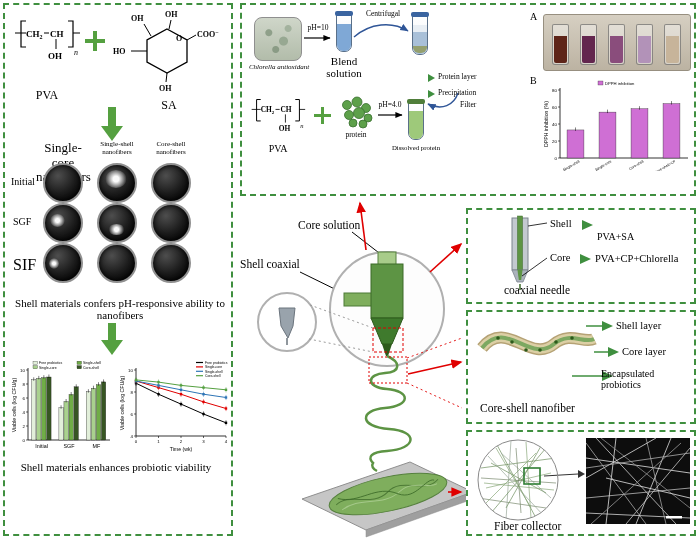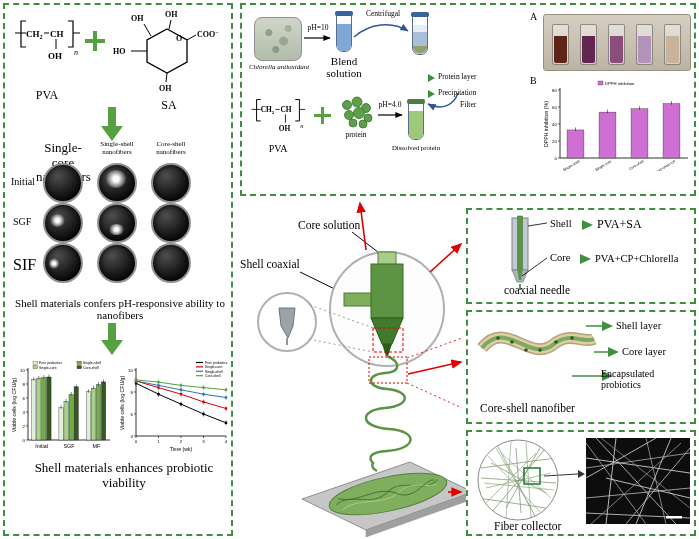--- a/index.html
+++ b/index.html
@@ -280,21 +280,21 @@
         <rect x="60.8" y="25.200000000000006" width="2.4" height="2.4" fill="#55a040"></rect>
         <line x1="62" y1="23.800000000000004" x2="62" y2="29.000000000000007" stroke="#55a040" stroke-width="0.5"></line>
         <rect x="83.3" y="27.399999999999995" width="2.4" height="2.4" fill="#55a040"></rect>
         <line x1="84.5" y1="25.999999999999993" x2="84.5" y2="31.199999999999996" stroke="#55a040" stroke-width="0.5"></line>
         <rect x="105.8" y="29.600000000000012" width="2.4" height="2.4" fill="#55a040"></rect>
         <line x1="107" y1="28.20000000000001" x2="107" y2="33.40000000000001" stroke="#55a040" stroke-width="0.5"></line>
         <line x1="77" y1="16.700000000000003" x2="84" y2="16.700000000000003" stroke="#55a040" stroke-width="1.2"></line>
         <text x="86" y="18.200000000000003" font-size="3.4" font-family="Liberation Sans, sans-serif">Core-shell</text>
       </svg>
     </div>
-  <div class="lbl ctr" style="left:14px;top:456px;width:210px;font-size:13px">Shell materials enhances probiotic viability</div>
+  <div class="lbl ctr" style="left:6px;top:456px;width:210px;font-size:11px">Shell materials enhances probiotic viability</div>
 </div>
 
 <div class="panel" style="left:240px;top:3px;width:456px;height:193px">
   <svg class="absvg" width="456" height="193">
     <defs>
       <marker id="mblk" markerWidth="7" markerHeight="7" refX="5.5" refY="2.5" orient="auto">
           <path d="M0,0L6,2.5L0,5z" fill="#000"></path>
         </marker>
       <marker id="mblu" markerWidth="7" markerHeight="7" refX="5.5" refY="2.5" orient="auto">
           <path d="M0,0L6,2.5L0,5z" fill="#2f5597"></path>
@@ -416,21 +416,21 @@
     <rect x="49.5" y="6" width="5" height="54" fill="#5d9444" stroke="#3c6b28" stroke-width="0.5"></rect>
     <polygon points="44,60 60,60 55,72 49,72" fill="#aab2bb" stroke="#7c848e" stroke-width="0.8"></polygon>
     <polygon points="49.5,60 54.5,60 53.2,70 50.8,70" fill="#5d9444"></polygon>
     <line x1="52" y1="74" x2="52" y2="80" stroke="#3c6b28" stroke-width="1.5"></line>
     <line x1="60" y1="16" x2="79" y2="13" stroke="#000" stroke-width="0.8"></line>
     <line x1="54" y1="66" x2="79" y2="48" stroke="#000" stroke-width="0.8"></line>
     <polygon points="114,10 114,20 125,15" fill="#3f8f3f"></polygon>
     <polygon points="112,44 112,54 123,49" fill="#3f8f3f"></polygon>
   </svg>
   <div class="lbl" style="left:82px;top:8px;font-size:10.5px">Shell</div>
-  <div class="lbl" style="left:129px;top:8px;font-size:12px">PVA+SA</div>
+  <div class="lbl" style="left:129px;top:21px;font-size:10px">PVA+SA</div>
   <div class="lbl" style="left:82px;top:42px;font-size:10.5px">Core</div>
   <div class="lbl" style="left:127px;top:43px;font-size:10.5px">PVA+CP+Chlorella</div>
   <div class="lbl" style="left:36px;top:74px;font-size:11.5px">coaxial needle</div>
 </div>
 
 <div class="panel" style="left:466px;top:310px;width:230px;height:114px">
   <svg class="absvg" width="230" height="114">
     <path d="M14,36 C38,6 62,52 86,32 C102,19 116,32 126,27" fill="none" stroke="#b5a275" stroke-width="12"></path>
     <path d="M14,36 C38,6 62,52 86,32 C102,19 116,32 126,27" fill="none" stroke="#dccfa5" stroke-width="9"></path>
     <path d="M14,36 C38,6 62,52 86,32 C102,19 116,32 126,27" fill="none" stroke="#7da861" stroke-width="4"></path>

